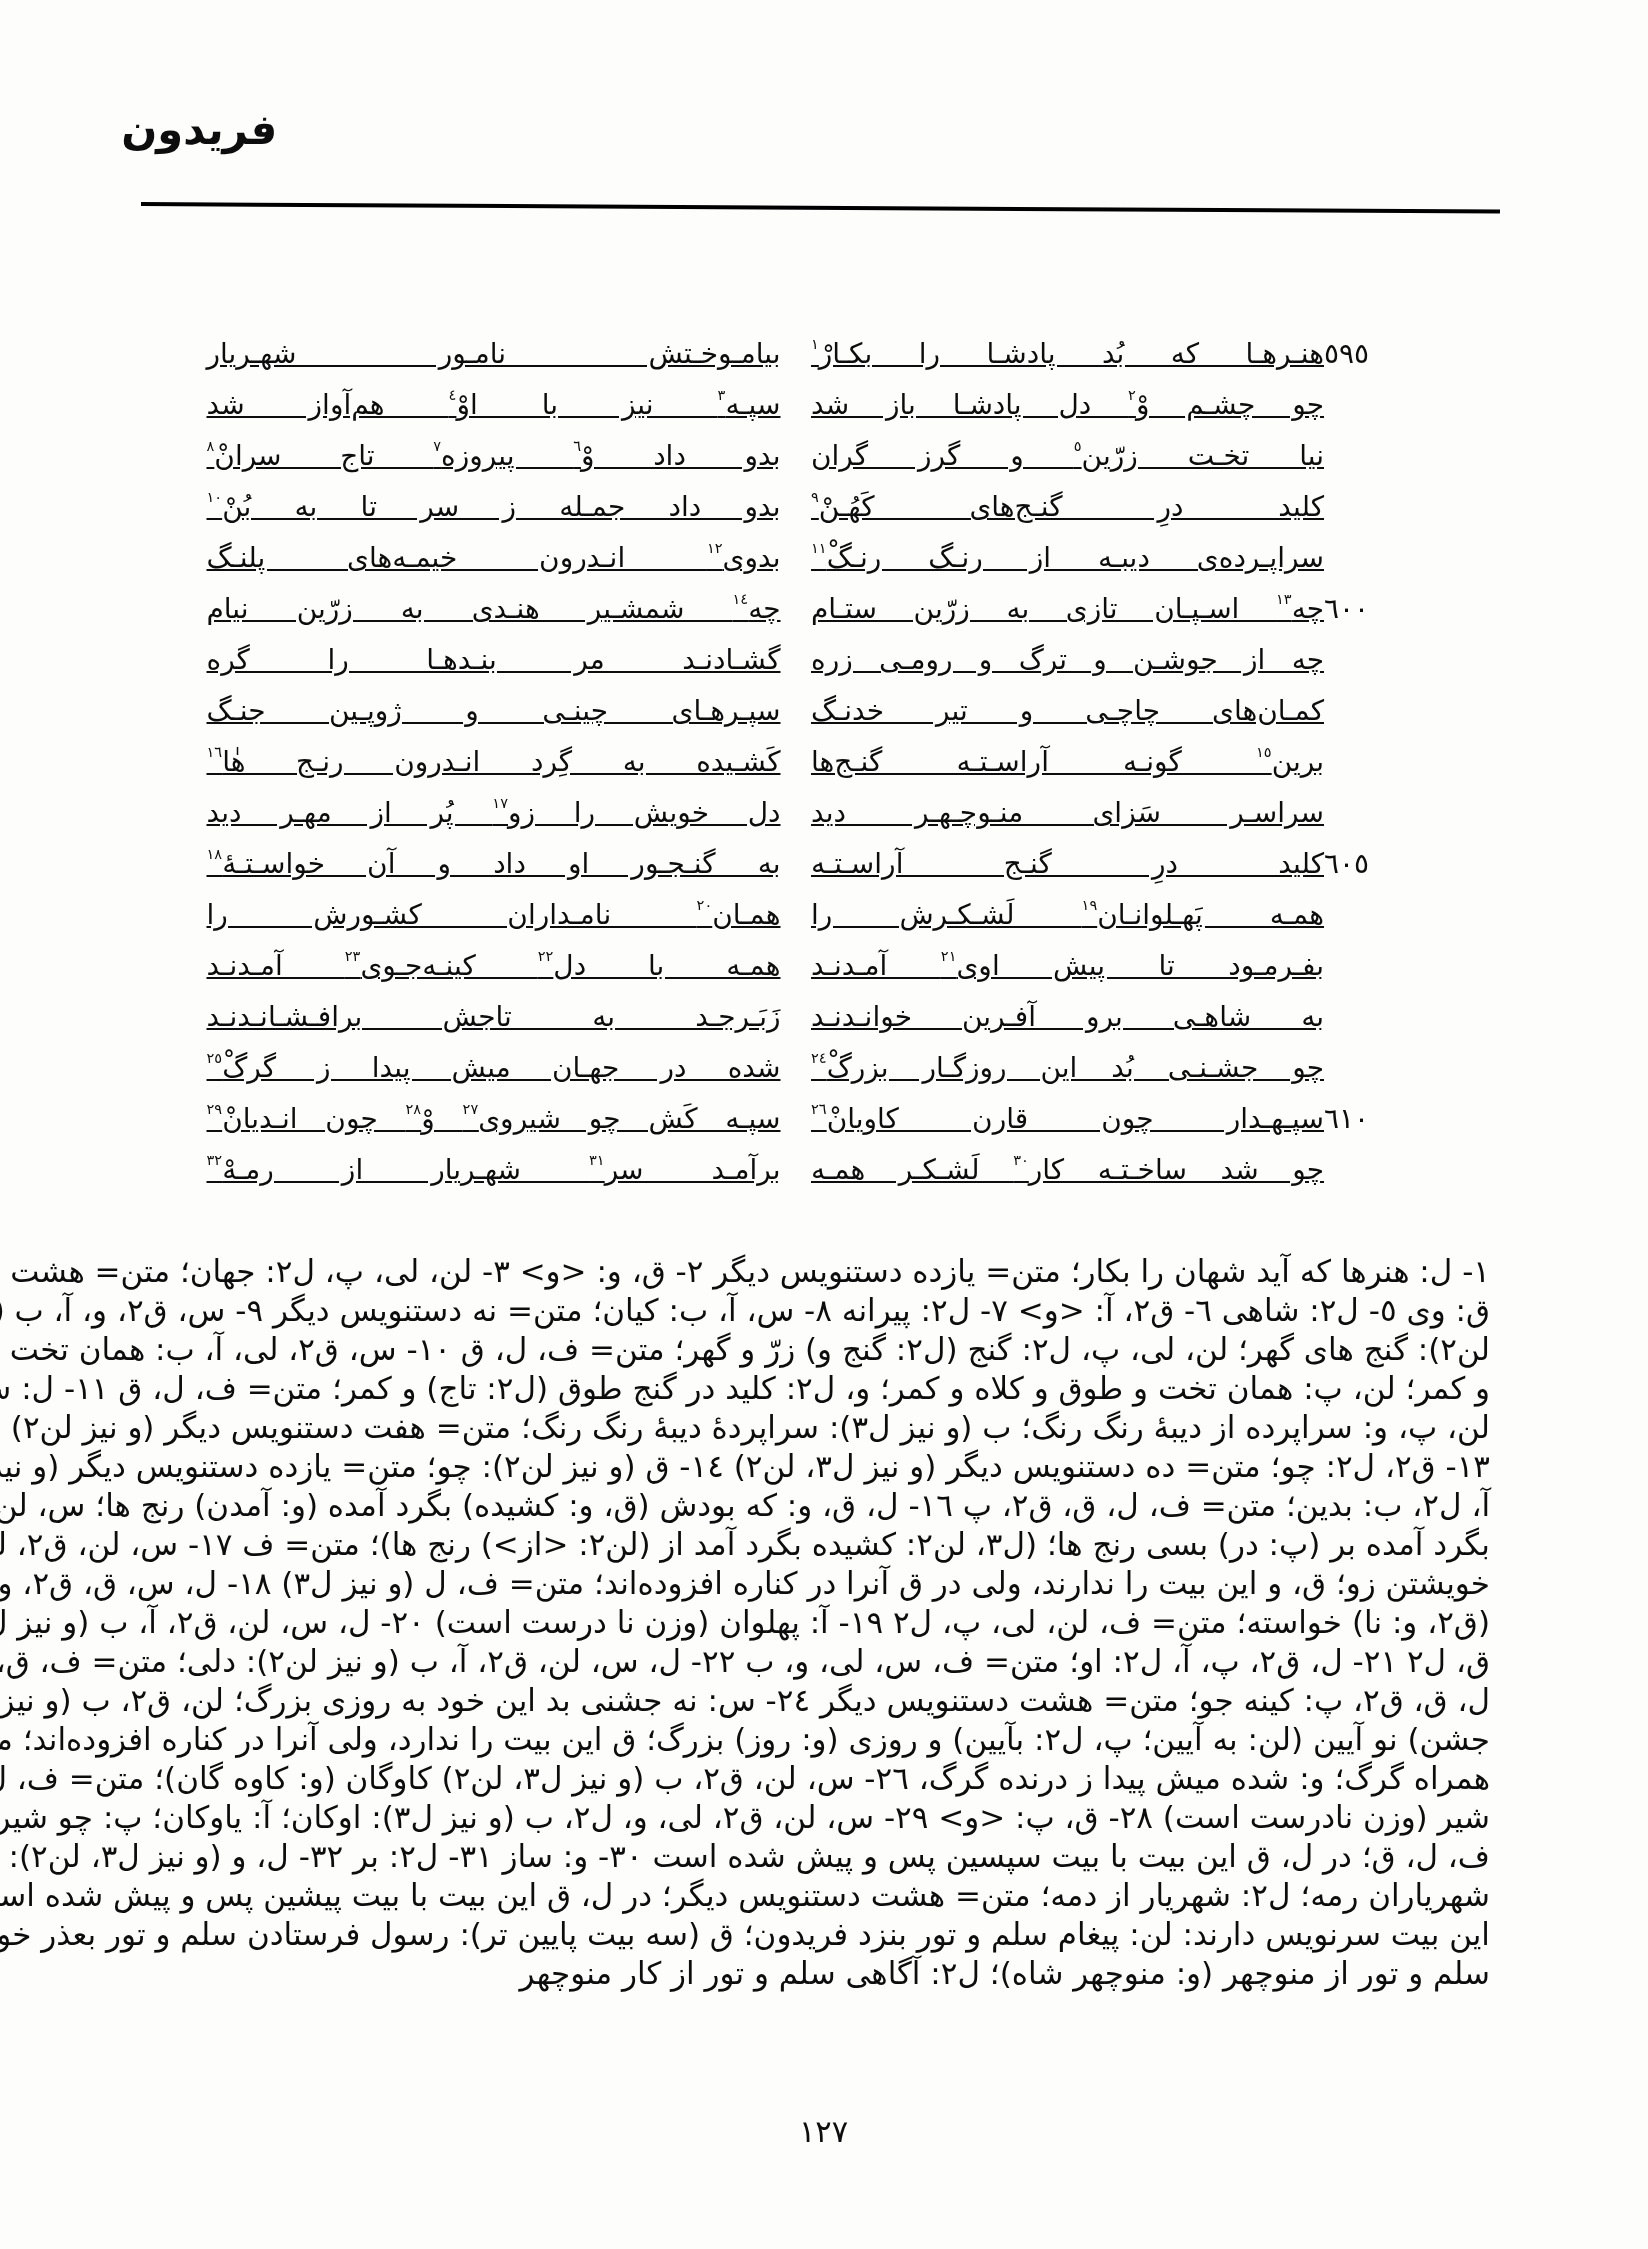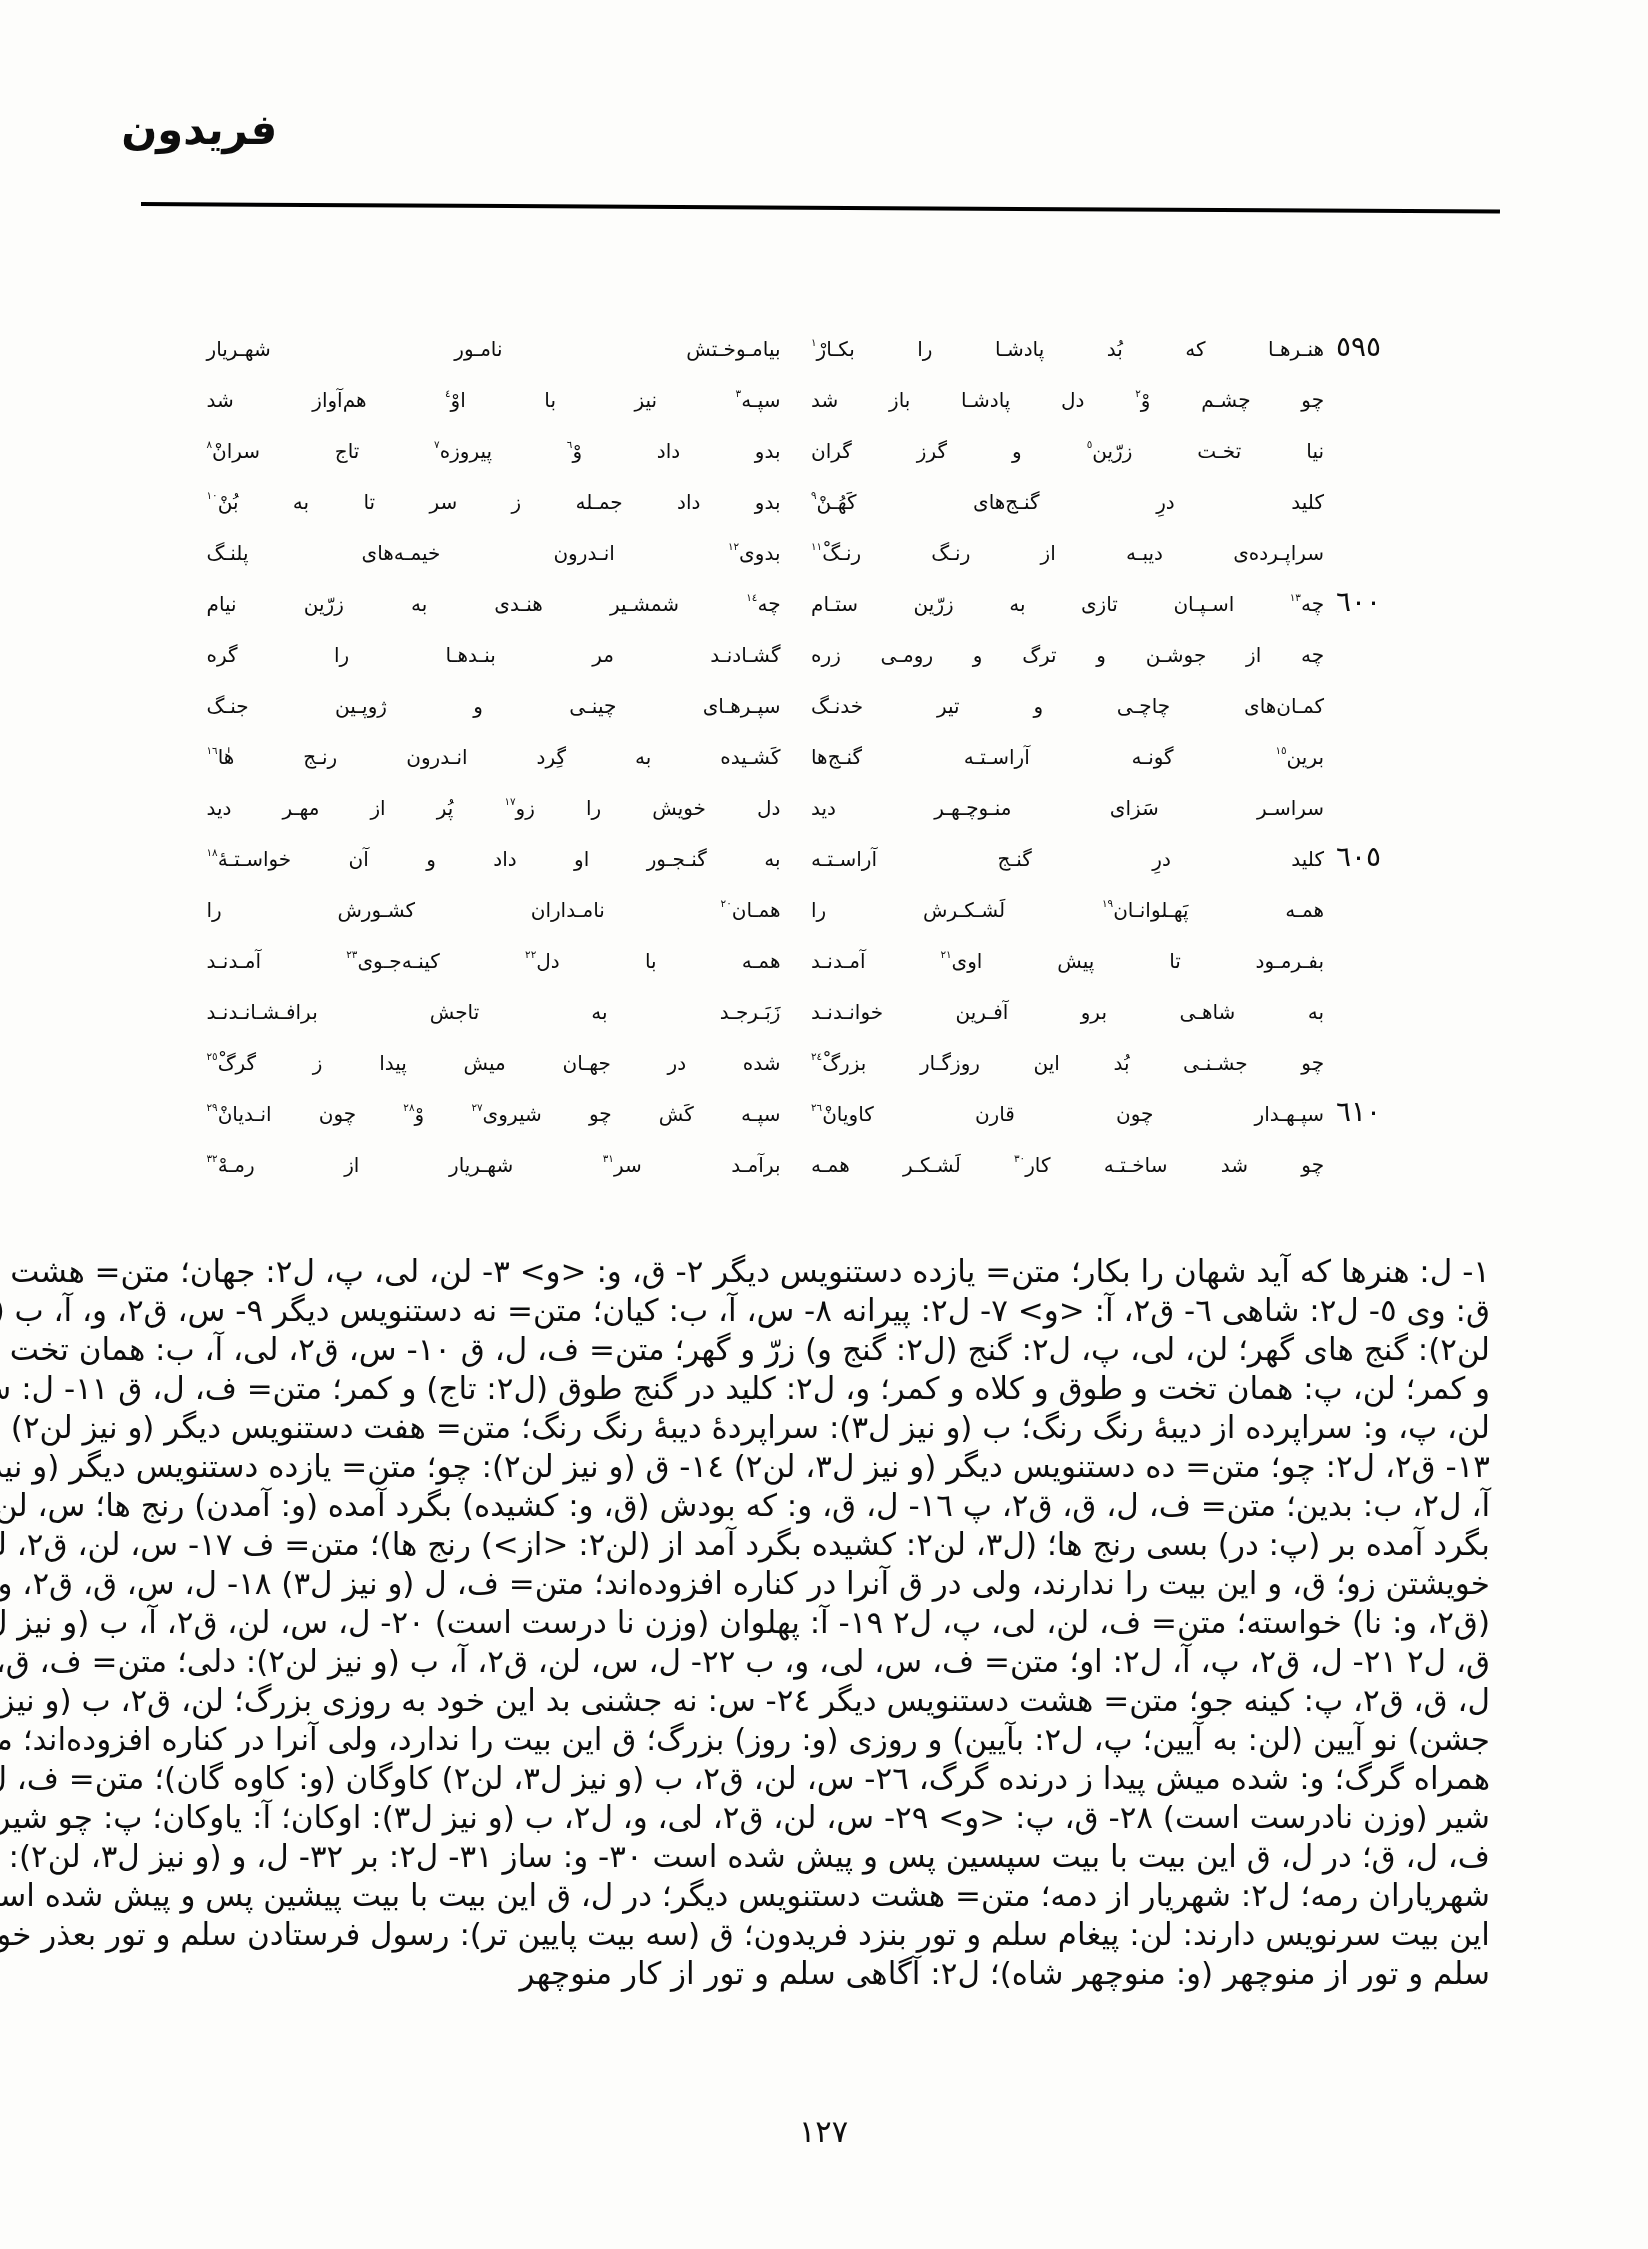--- a/index.html
+++ b/index.html
@@ -22,30 +22,31 @@
   }
   .head-rule{
     position:absolute;left:142px;top:202px;
     width:1359px;height:3.5px;background:#000;
     transform:rotate(0.32deg);transform-origin:left center;
   }
   
   .poem{position:absolute;top:309px;right:255px;width:1186px;}
   .couplet{display:flex;direction:rtl;align-items:baseline;height:51px;}
   .vnum{
-    flex:0 0 69px;font-size:28px;text-align:center;
+    flex:0 0 69px;font-size:28px;text-align:left;
     letter-spacing:2.1px;
   }
   .hemi{
-    font-size:20px;
+    font-size:28px;
     white-space:nowrap;
     text-align:justify;
     -moz-text-align-last:justify;
     text-align-last:justify;
     overflow:visible;
+    text-decoration:underline;
   }
   .hemi.first{flex:0 0 513px;margin-left:30.5px;margin-top:28px;}
   .hemi.second{flex:0 0 574px;}
   .hemi sup{
     font-size:0.52em;
     vertical-align:super;
     position:relative;top:-0.25em;
     letter-spacing:0;
   }
   

